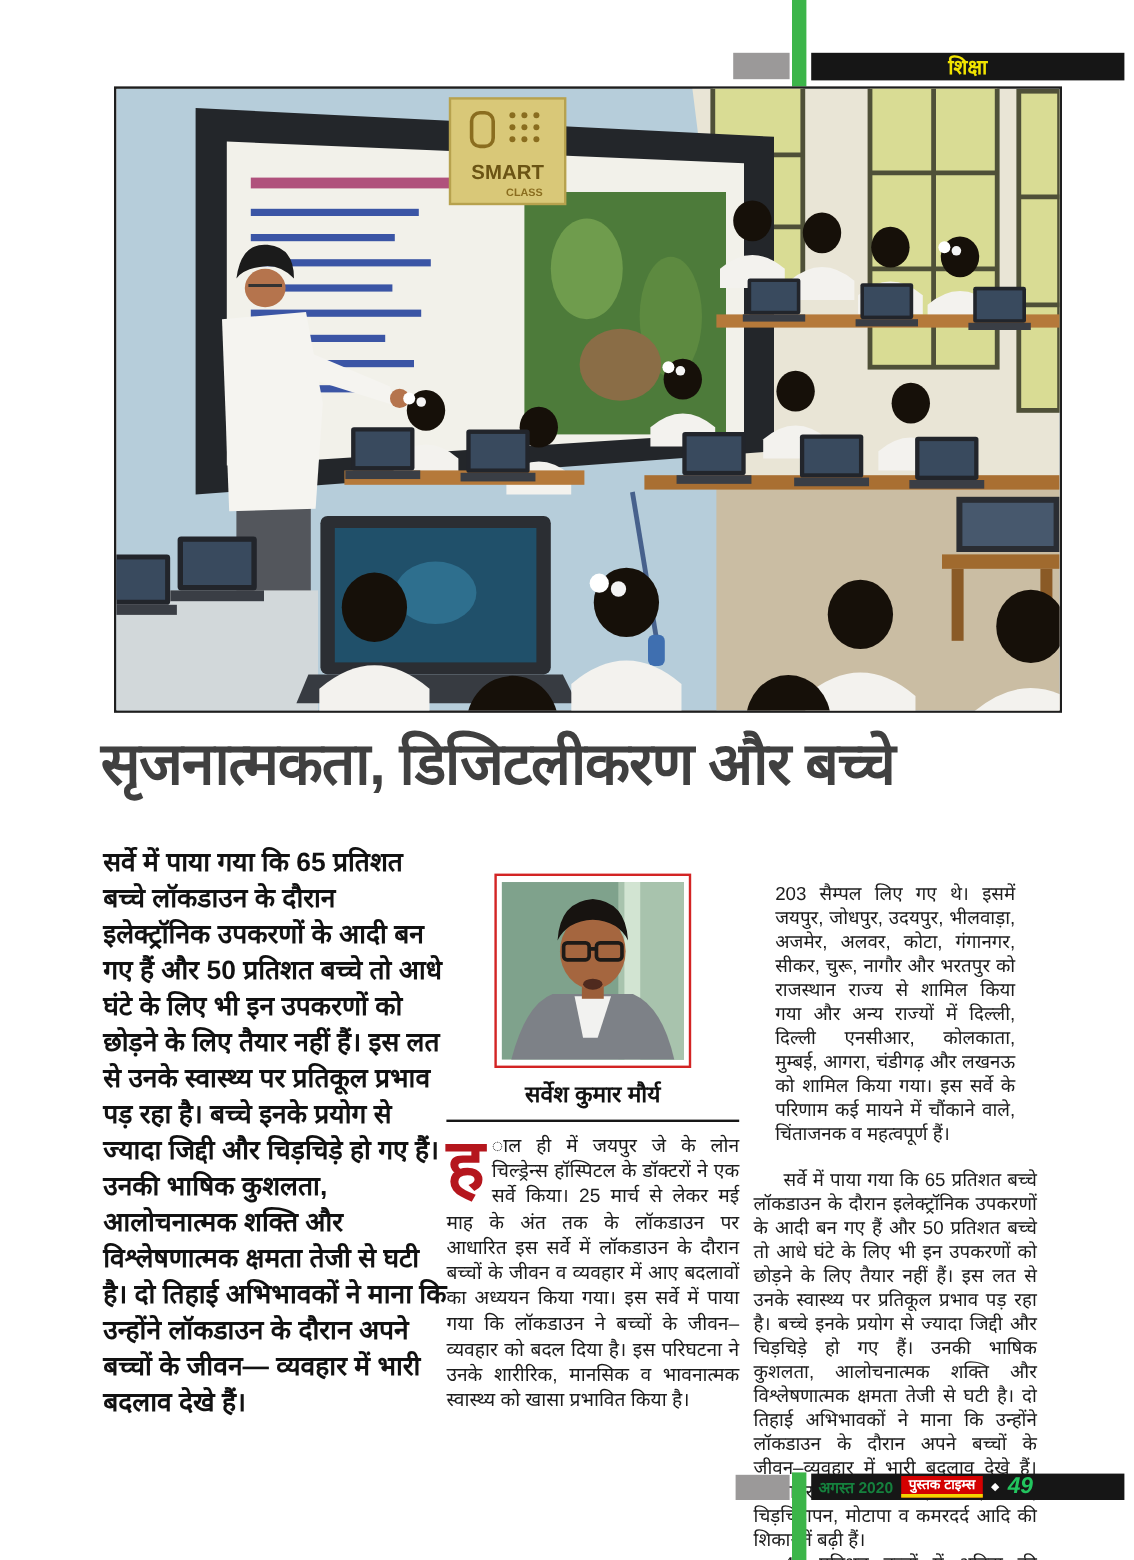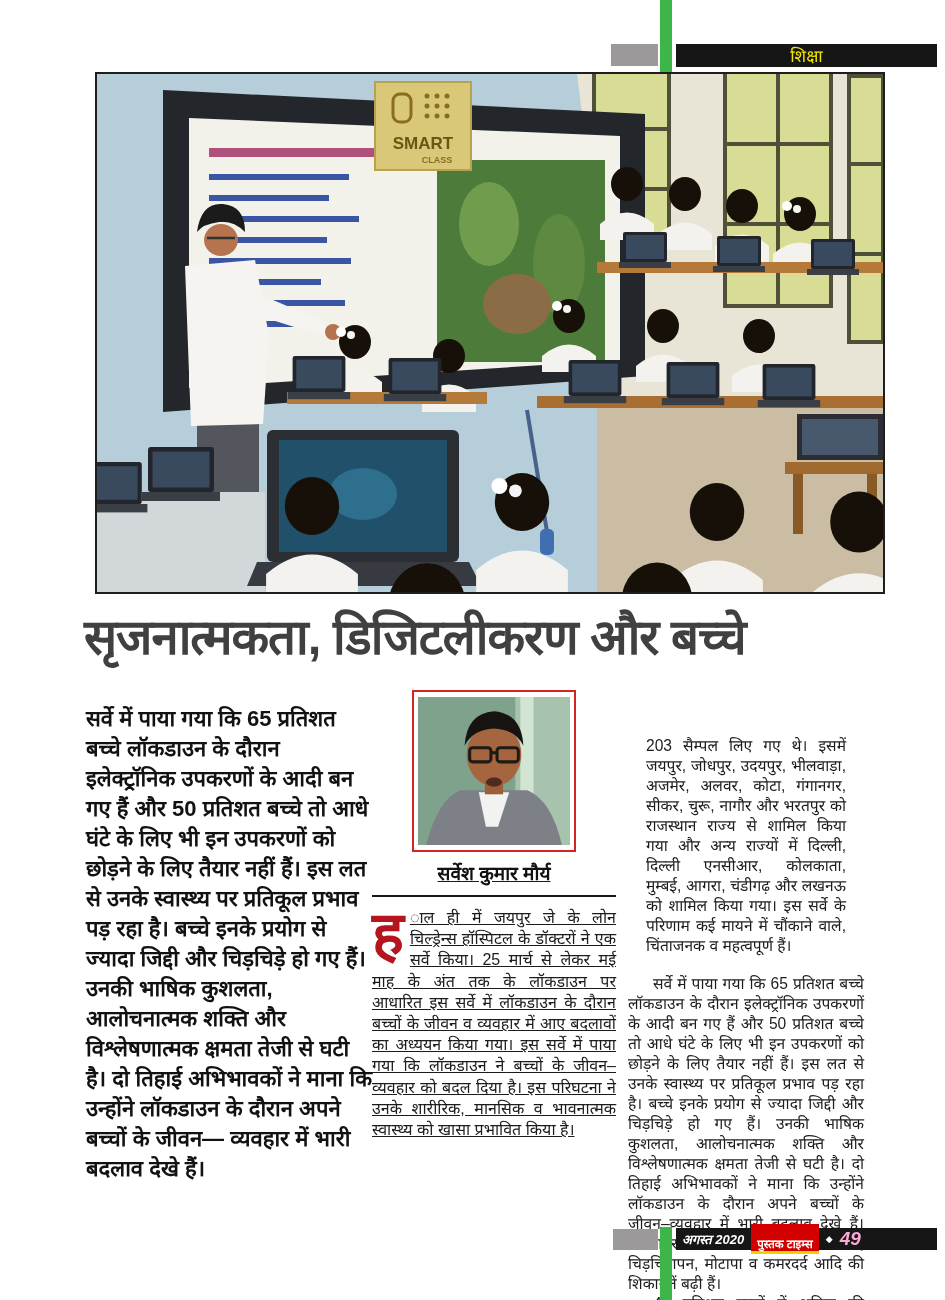--- a/index.html
+++ b/index.html
@@ -4,54 +4,54 @@
 <style>
   html,body{margin:0;padding:0;background:#ffffff;}
   #page{position:relative;width:945px;height:1300px;background:#ffffff;overflow:hidden;
         font-family:"Liberation Sans","DejaVu Sans",sans-serif;color:#1b1b1b;}
 
   
   .graybox{position:absolute;background:#9b9999;}
   .greenstripe{position:absolute;background:#3cb549;}
   .blackbar{position:absolute;background:#161616;display:flex;align-items:center;}
   #header-bar{left:676px;top:44px;width:261px;height:23px;justify-content:center;}
-  #section-label{color:#f2e400;font-weight:normal;font-size:17px;}
+  #section-label{color:#f2e400;font-weight:bold;font-size:17px;}
 
   
   #classroom-photo{position:absolute;left:95px;top:72px;width:786px;height:518px;
                    border:2px solid #1e1e1e;background:#e5e5e5;}
   #classroom-photo svg{display:block;}
 
   
   #headline{position:absolute;left:84px;top:608px;width:785px;font-size:49px;line-height:1.2;
             font-weight:800;color:#404040;letter-spacing:-1px;white-space:nowrap;}
 
   
   #lede{position:absolute;left:86px;top:704px;width:288px;font-size:22px;line-height:30px;
         font-weight:700;color:#121212;}
-  #col-mid{position:absolute;left:372px;top:690px;width:244px;text-decoration:underline;}
+  #col-mid{position:absolute;left:372px;top:728px;width:244px;}
   #author-photo{width:152px;height:150px;border:2px solid #d32424;padding:4px;margin:0 auto;background:#ffffff;}
   #author-photo svg{display:block;width:100%;height:100%;}
   #author-caption{text-align:center;font-weight:700;font-size:19px;margin-top:8px;color:#111;}
   #caption-rule{border:none;border-top:2.5px solid #161616;margin:9px 0 10px 0;}
   .bodytext{font-size:16px;line-height:21.2px;text-align:justify;color:#1c1c1c;}
   .indent{text-indent:1.6em;margin:0;}
   .noindent{margin:18px;}
   #dropcap{float:left;font-size:60px;line-height:48px;font-weight:800;color:#b5161d;
            margin:3px 6px 0 0;}
   #col-right{position:absolute;left:628px;top:718px;width:236px;}
   #col-right .bodytext{font-size:15.6px;line-height:20px;}
 
   
   #footer-bar{left:676px;top:1228px;width:261px;height:22px;padding:0 6px;box-sizing:border-box;gap:7px;}
-  #footer-month{color:#ffffff;font-weight:bold;font-style:italic;font-size:13px;}
-  #footer-logo{background:#d40000;color:#fff;font-weight:bold;font-size:11.5px;padding:13px 6px 0 6px;
+  #footer-month{color:#15803d;font-weight:bold;font-size:13px;}
+  #footer-logo{background:#d40000;color:#fff;font-weight:bold;font-size:11.5px;padding:1px 6px 0 6px;
                border-bottom:3px solid #f2d400;line-height:14px;}
   #footer-diamond{color:#ffffff;font-size:9px;}
-  #footer-page{color:#f9a8d4;font-weight:800;font-style:italic;font-size:19px;}
+  #footer-page{color:#22c55e;font-weight:800;font-style:italic;font-size:19px;}
 </style>
 </head>
 <body>
 
 <div id="page">
 
   <div class="graybox" style="left:611px;top:44px;width:47px;height:22px;"></div>
   <div class="greenstripe" style="left:660px;top:0;width:12px;height:76px;"></div>
   <div class="blackbar" id="header-bar">
     <span id="section-label">शिक्षा</span>

